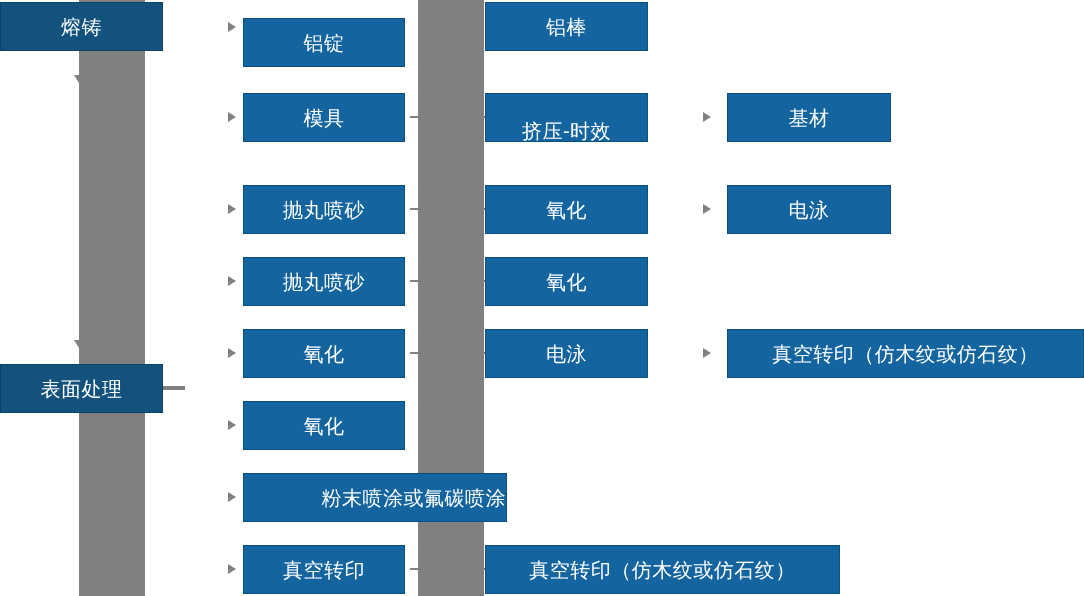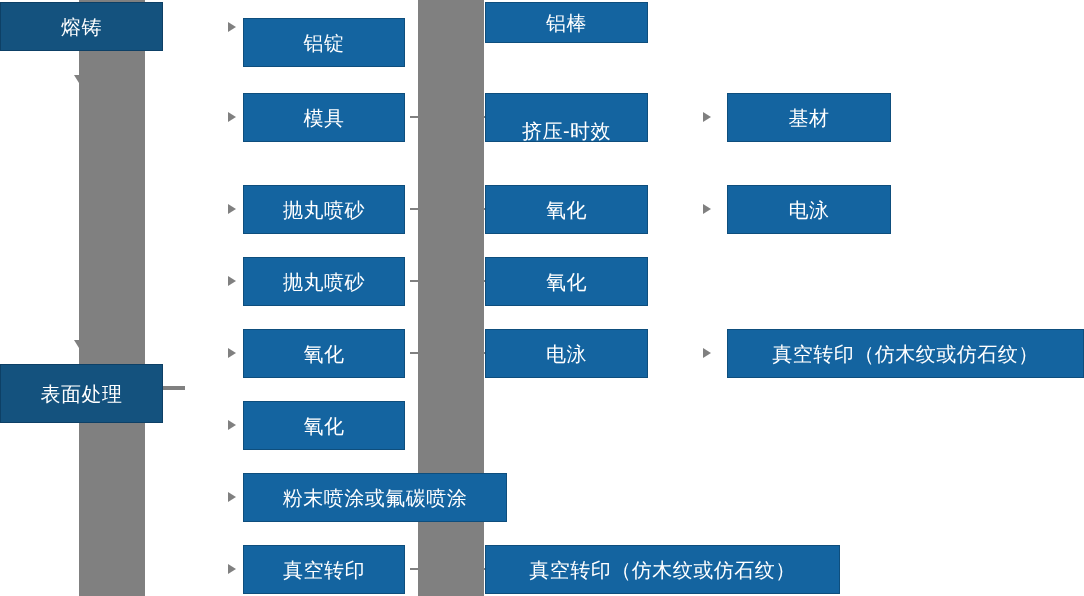--- a/index.html
+++ b/index.html
@@ -94,21 +94,21 @@
   <div class="arrow" style="left:703px; top:112px;"></div>
   <div class="arrow" style="left:703px; top:204px;"></div>
   <div class="arrow" style="left:703px; top:348px;"></div>
 
   <div class="arrow-down" style="left:74px; top:75px;"></div>
   <div class="arrow-down" style="left:74px; top:340px;"></div>
 
   <div class="node dark" style="left:0px; top:2px; width:163px; height:49px;">
     <span>熔铸</span>
   </div>
-  <div class="node dark" style="left:0px; top:364px; width:163px; height:59px;">
+  <div class="node dark" style="left:0px; top:364px; width:163px; height:49px;">
     <span>表面处理</span>
   </div>
 
   <div class="node" style="left:243px; top:18px; width:162px; height:49px;justify-content:center;">
     <span>铝锭</span>
   </div>
   <div class="node" style="left:243px; top:93px; width:162px; height:49px;">
     <span>模具</span>
   </div>
   <div class="node" style="left:243px; top:185px; width:162px; height:49px;">
@@ -116,28 +116,28 @@
   </div>
   <div class="node" style="left:243px; top:257px; width:162px; height:49px;">
     <span>抛丸喷砂</span>
   </div>
   <div class="node" style="left:243px; top:329px; width:162px; height:49px;">
     <span>氧化</span>
   </div>
   <div class="node" style="left:243px; top:401px; width:162px; height:49px;">
     <span>氧化</span>
   </div>
-  <div class="node" style="left:243px; top:473px; width:264px; height:49px;">
+  <div class="node" style="left:243px; top:473px; width:264px; height:49px;justify-content:flex-end;">
     <span>粉末喷涂或氟碳喷涂</span>
   </div>
   <div class="node" style="left:243px; top:545px; width:162px; height:49px;">
     <span>真空转印</span>
   </div>
 
-  <div class="node" style="left:485px; top:2px; width:163px; height:41px;">
+  <div class="node" style="left:485px; top:2px; width:163px; height:49px;">
     <span>铝棒</span>
   </div>
   <div class="node" style="left:485px; top:93px; width:163px; height:49px;align-items:flex-end;">
     <span>挤压-时效</span>
   </div>
   <div class="node" style="left:485px; top:185px; width:163px; height:49px;">
     <span>氧化</span>
   </div>
   <div class="node" style="left:485px; top:257px; width:163px; height:49px;">
     <span>氧化</span>

